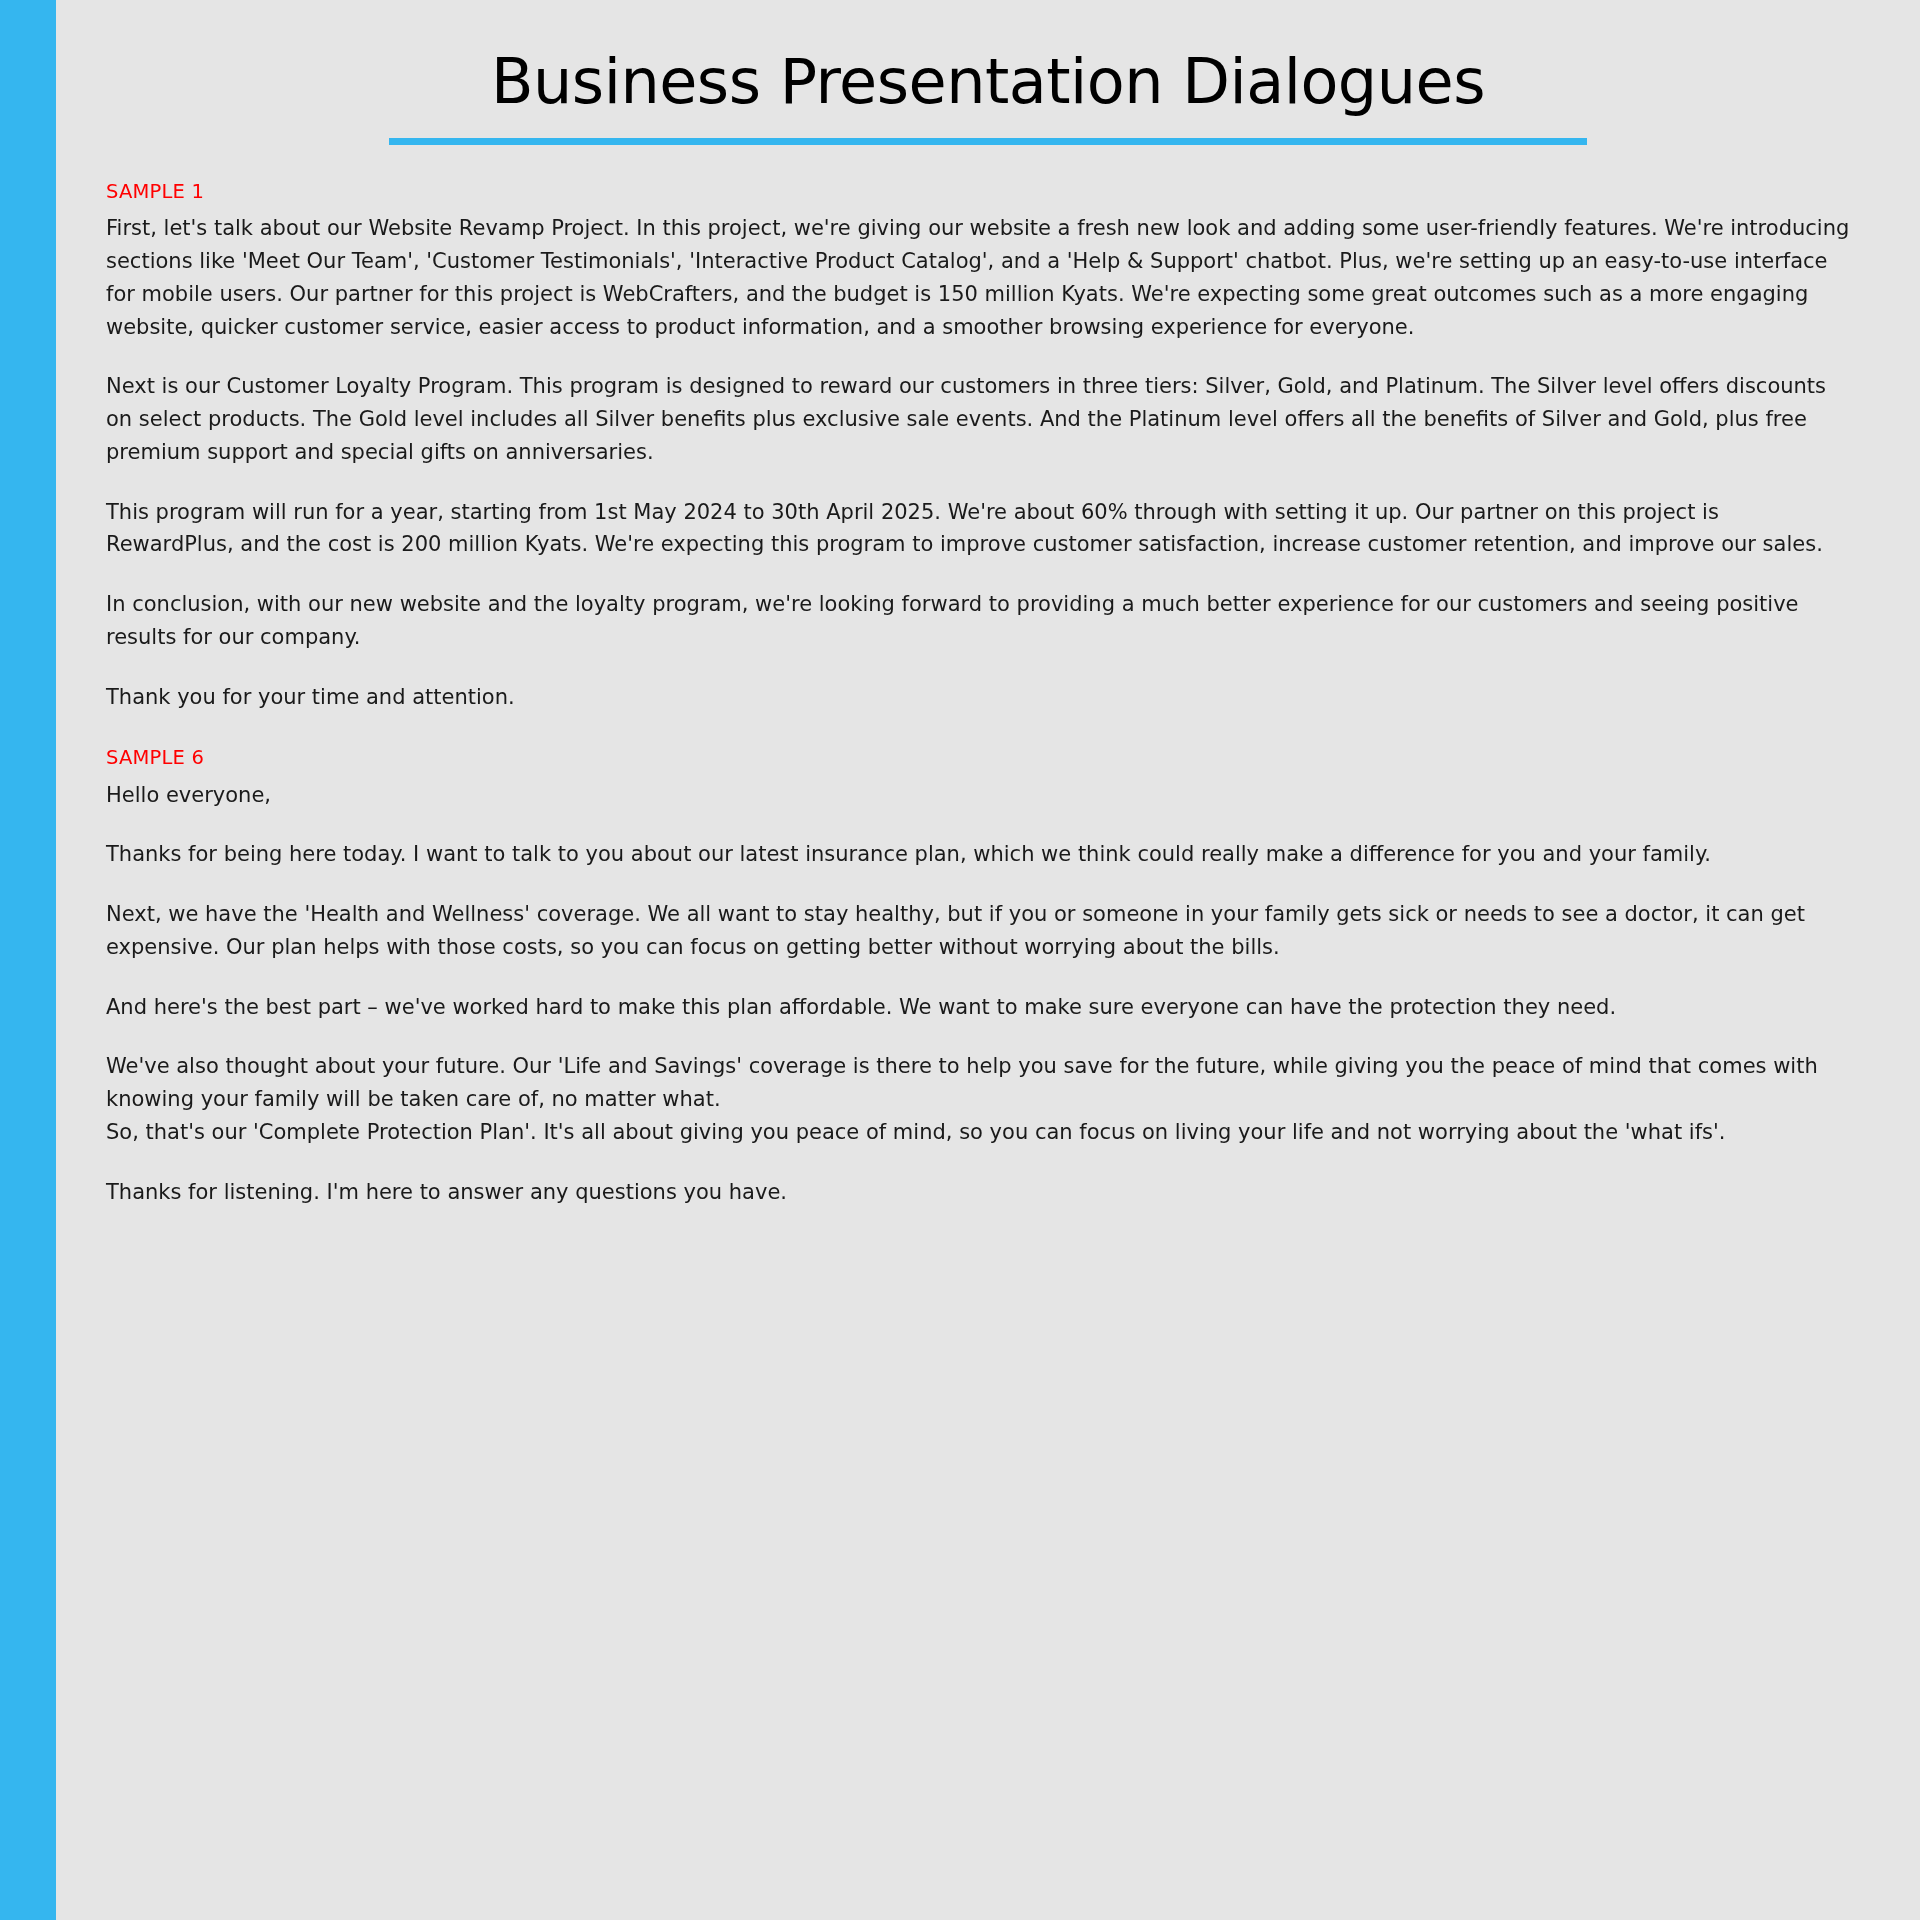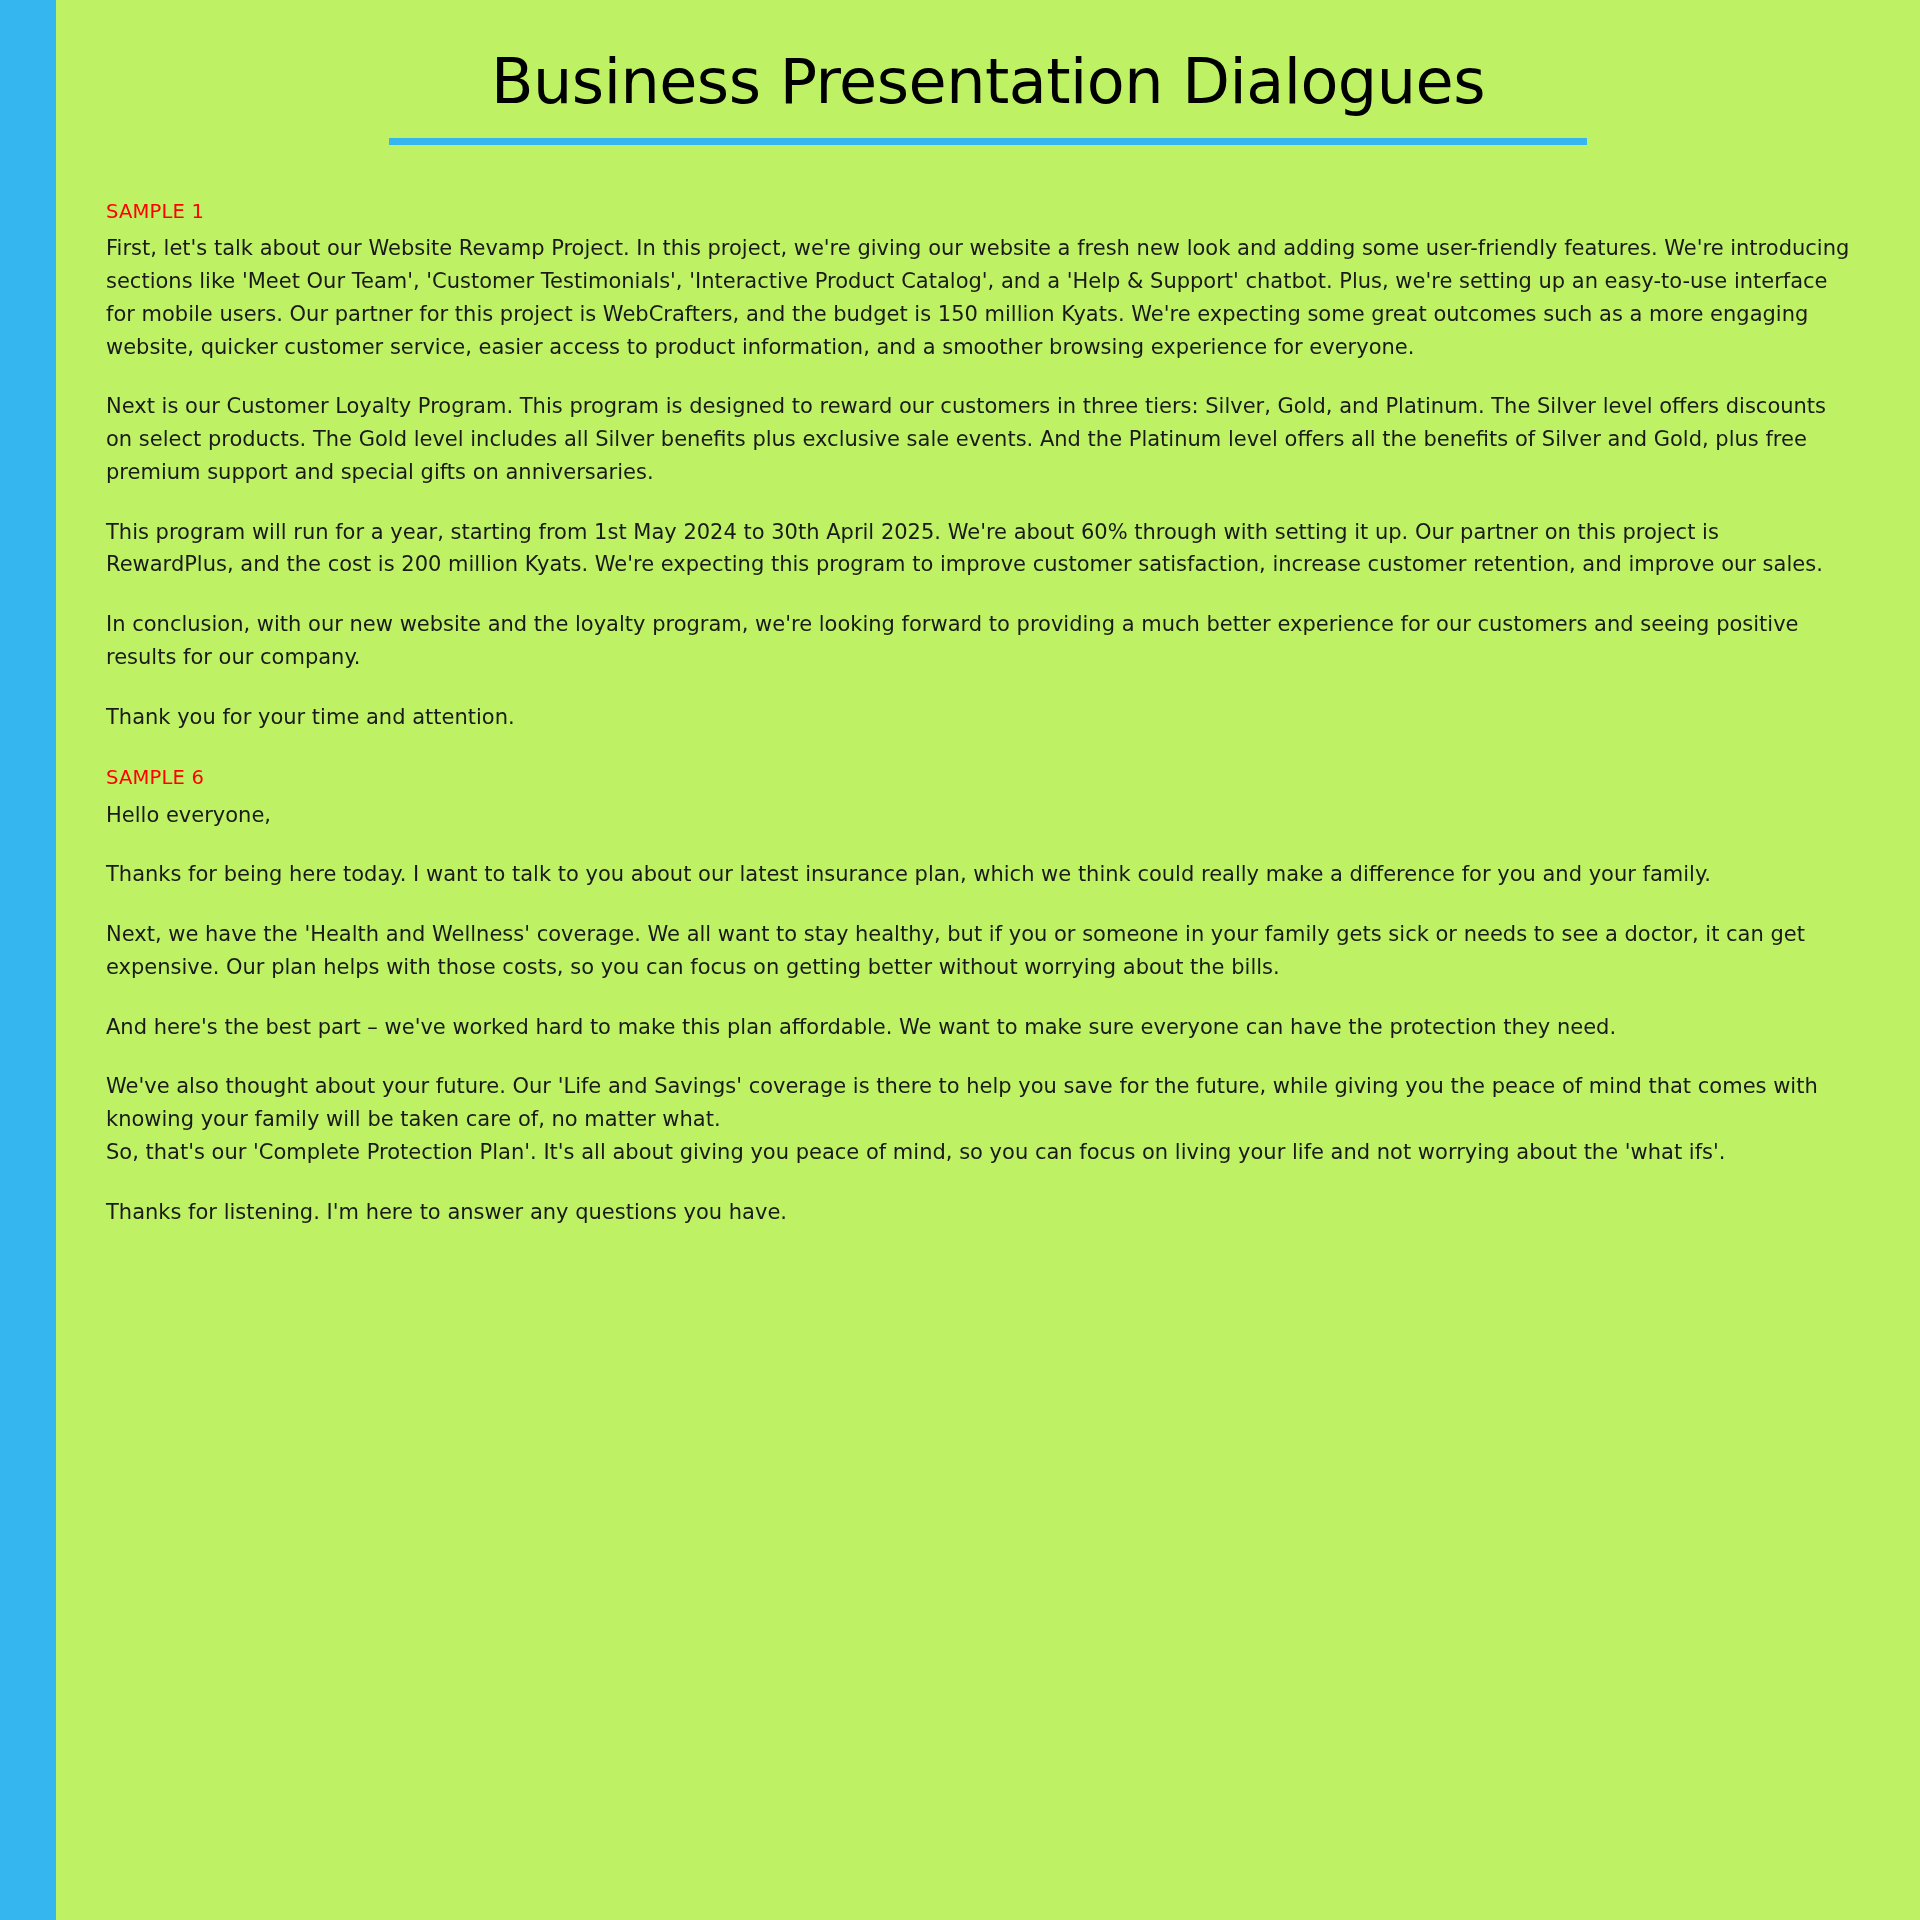--- a/index.html
+++ b/index.html
@@ -11,21 +11,21 @@
     width: 1920px;
     min-height: 1920px;
     font-family: "DejaVu Sans", sans-serif;
     position: relative;
     overflow: hidden;
   }
   .page {
     position: relative;
     width: 1920px;
     min-height: 1920px;
-    background: #bef264;
+    background: #e5e5e5;
     box-sizing: border-box;
   }
   .left-bar {
     position: absolute;
     left: 0;
     top: 0;
     width: 56px;
     height: 1920px;
     background: #35b6ef;
   }
@@ -50,21 +50,21 @@
     margin: 0;
   }
   .title-underline {
     width: 1198px;
     height: 7px;
     background: #35b6ef;
     margin: 22px auto 0 auto;
   }
   .body-area {
     padding: 0 70px 0 50px;
-    margin-top: 52px;
+    margin-top: 32px;
   }
   .sample-head {
     color: #ff0000;
     font-size: 19.5px;
     font-family: "DejaVu Sans", sans-serif;
     font-weight: 400;
     letter-spacing: 0.2px;
     margin: 0 0 6px 0;
     line-height: 1.5;
   }

